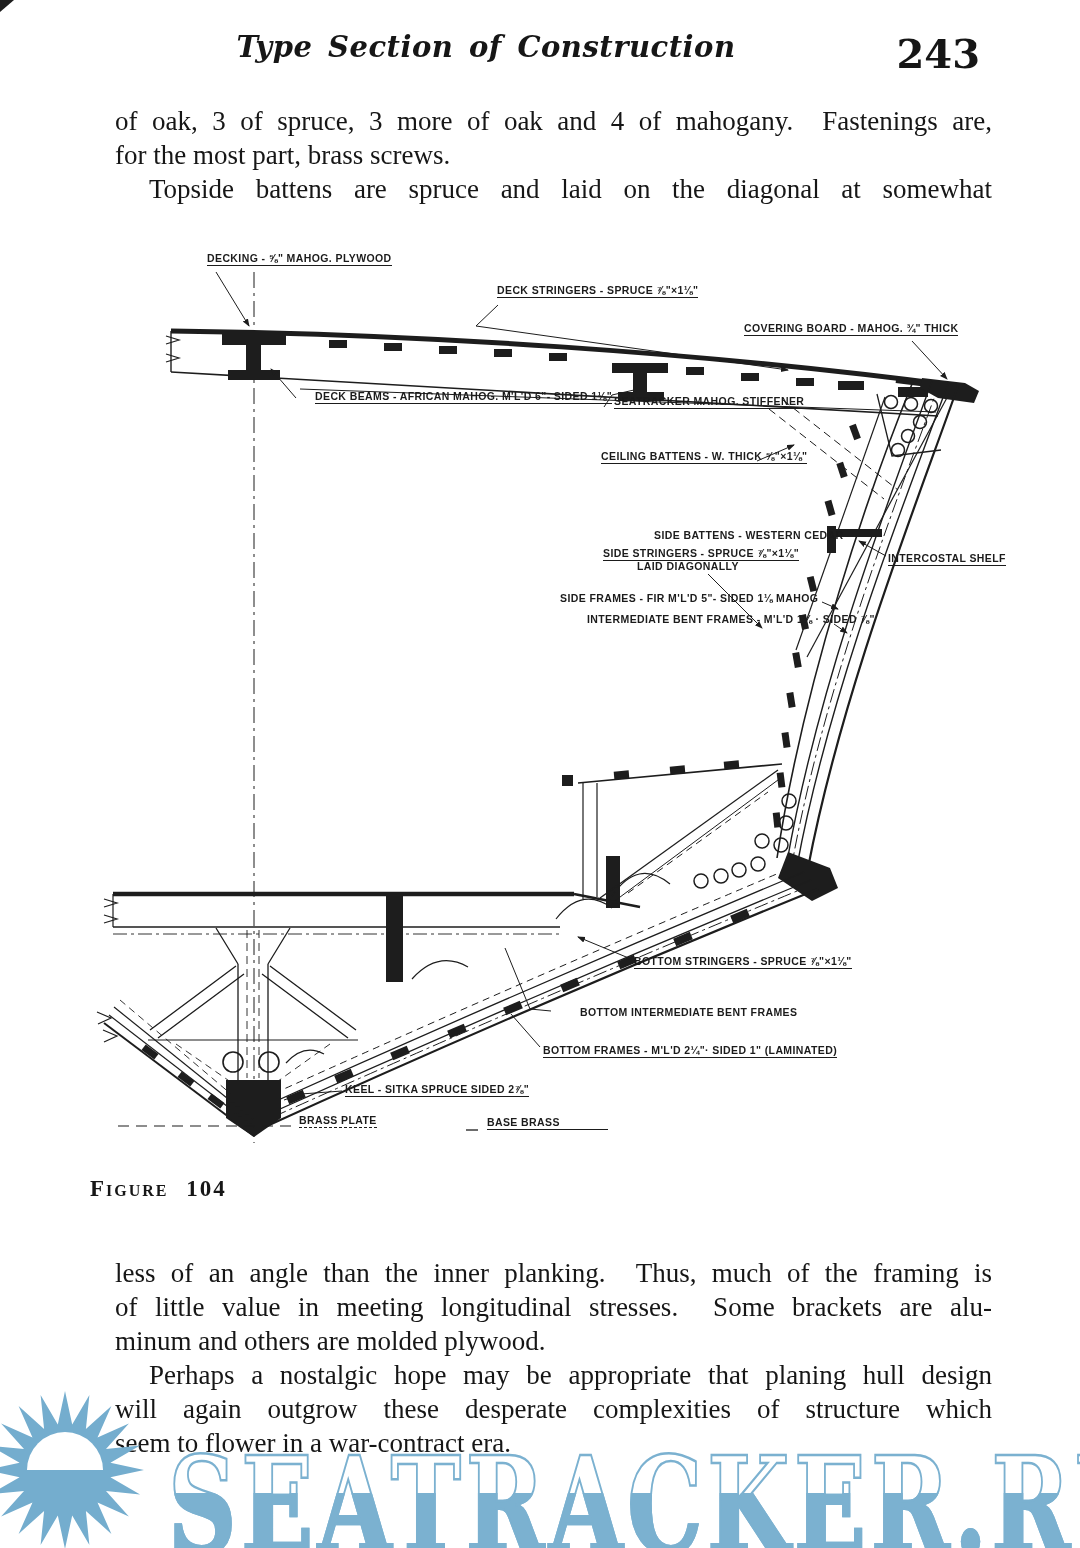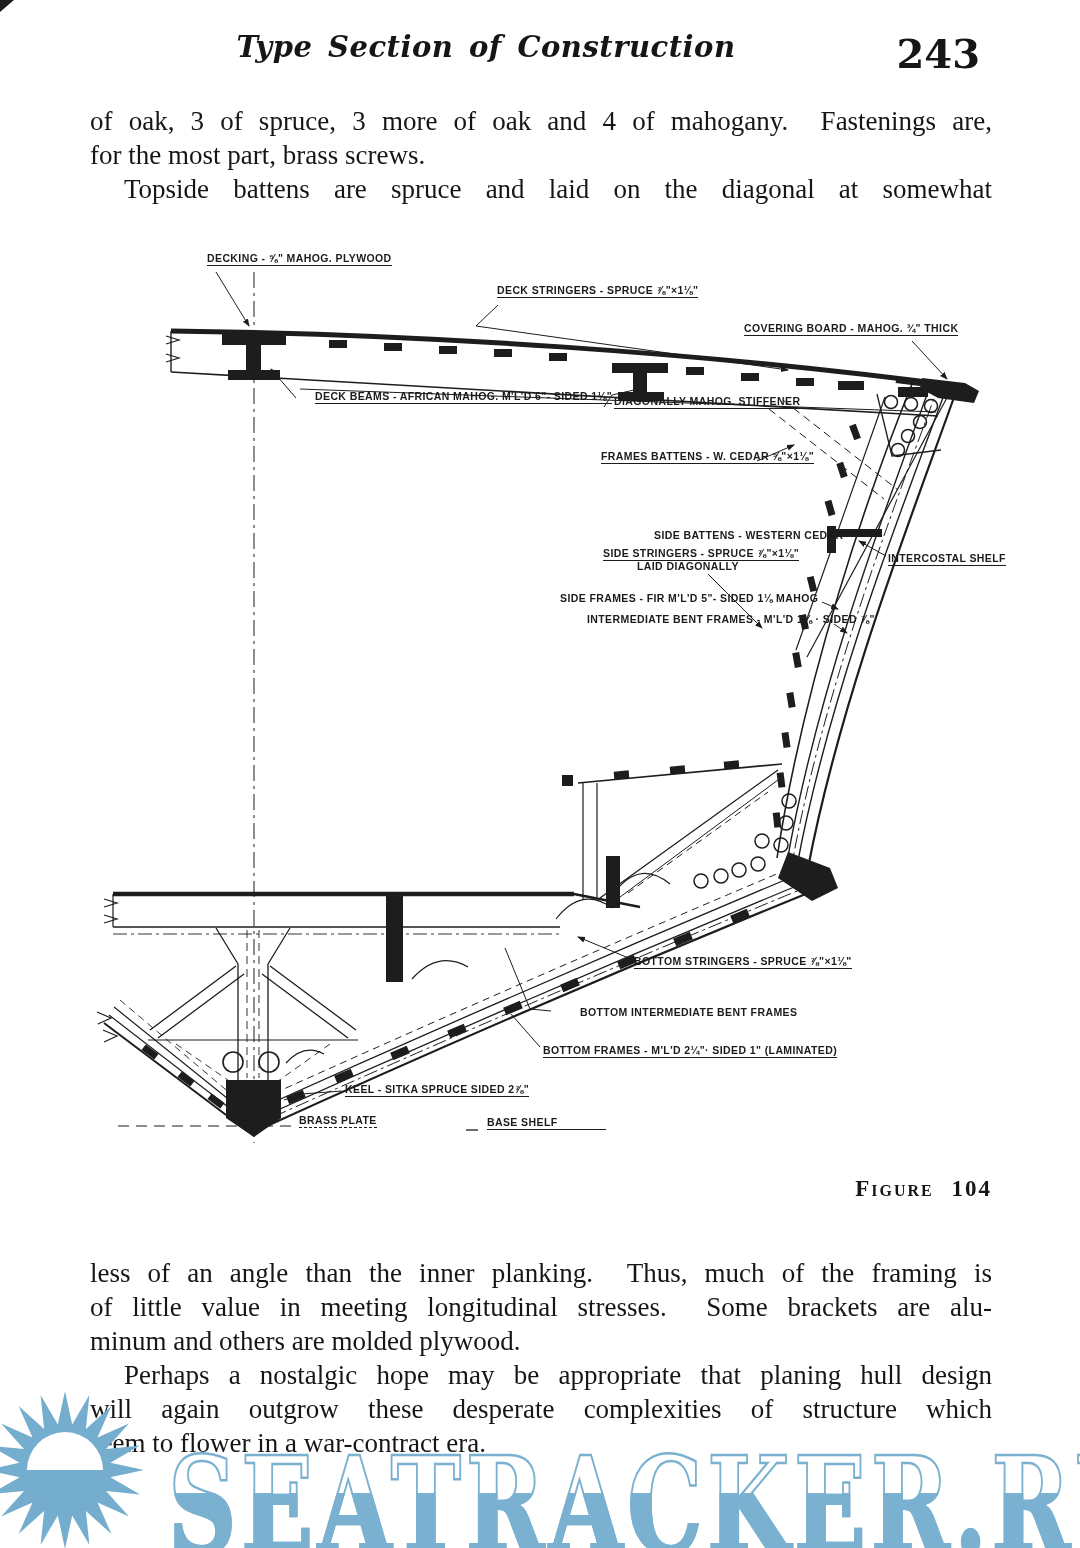--- a/index.html
+++ b/index.html
@@ -4,26 +4,26 @@
 <style>
   html,body{margin:0;padding:0;background:#e8e8e8;}
   #page{position:relative;width:1080px;height:1548px;background:#ffffff;overflow:hidden;
         font-family:"Liberation Serif",serif;color:#161616;}
   
   .pagehead{position:absolute;top:30px;left:90px;width:902px;height:40px;}
   .head-title{position:absolute;left:0;right:110px;text-align:center;font-family:"DejaVu Serif",serif;
               font-style:italic;font-weight:600;font-size:29px;letter-spacing:.5px;word-spacing:5px;}
   .head-num{position:absolute;right:12px;top:0;font-size:40px;font-weight:600;font-family:"DejaVu Serif",serif;}
   .textblock{position:absolute;left:90px;width:902px;font-size:27px;line-height:34px;}
-  .jline{white-space:pre-wrap;text-align:justify;text-align-last:justify;}
+  .jline{white-space:pre-wrap;text-align:justify;text-align-last:justify;margin-left:25px;}
   .jline.last{text-align-last:left;}
   .jline.indent{text-indent:34px;}
   #block-top{top:104px;}
   #block-bottom{top:1256px;}
-  .fig-caption{position:absolute;top:1176px;left:90px;width:902px;text-align:right;
+  .fig-caption{position:absolute;top:1176px;left:90px;width:902px;text-align:left;
                font-family:"Liberation Serif",serif;font-variant:small-caps;font-weight:600;
                font-size:23px;letter-spacing:2px;word-spacing:10px;}
   
   #diagram-svg{position:absolute;left:0;top:0;width:1080px;height:1548px;}
   svg .ln{stroke:#1d1d1d;fill:none;}
   svg .f{fill:#1d1d1d;stroke:none;}
   .dlabel{position:absolute;font-family:"Liberation Sans",sans-serif;font-weight:bold;font-size:10.5px;
           letter-spacing:.4px;color:#1b1b1b;white-space:nowrap;}
   .dlabel.u{border-bottom:1.4px solid #1b1b1b;padding-bottom:1px;}
   .dlabel.dashu{border-bottom:1.6px dashed #1b1b1b;padding-bottom:1px;}
@@ -213,34 +213,34 @@
     <path class="ln" d="M540,1047 L511,1014" stroke-width="1"></path>
     <path class="ln" d="M342,1091 L301,1094 L284,1100" stroke-width="1"></path>
     <path class="ln" d="M118,1126 L292,1126" stroke-width="1.1" stroke-dasharray="11 7"></path>
     <path class="ln" d="M466,1130 L478,1130" stroke-width="1.3"></path>
   </svg>
 
   <div class="dlabel u" style="left:207px;top:252px;">DECKING - ⅝" MAHOG. PLYWOOD</div>
   <div class="dlabel u" style="left:497px;top:284px;">DECK STRINGERS - SPRUCE ⅞"×1⅛"</div>
   <div class="dlabel u" style="left:744px;top:322px;">COVERING BOARD - MAHOG. ¾" THICK</div>
   <div class="dlabel u" style="left:315px;top:390px;">DECK BEAMS - AFRICAN MAHOG. M'L'D 6"- SIDED 1⅛"</div>
-  <div class="dlabel u" style="left:614px;top:395px;">DIAGONALLY MAHOG. STIFFENER</div>
-  <div class="dlabel u" style="left:601px;top:450px;">FRAMES BATTENS - W. CEDAR ⅝"×1⅛"</div>
+  <div class="dlabel u" style="left:614px;top:395px;">SEATRACKER MAHOG. STIFFENER</div>
+  <div class="dlabel u" style="left:601px;top:450px;">CEILING BATTENS - W. THICK ⅝"×1⅛"</div>
   <div class="dlabel" style="left:654px;top:529px;">SIDE BATTENS - WESTERN CEDAR</div>
   <div class="dlabel u" style="left:603px;top:547px;">SIDE STRINGERS - SPRUCE ⅞"×1⅛"</div>
   <div class="dlabel" style="left:637px;top:560px;">LAID DIAGONALLY</div>
   <div class="dlabel" style="left:560px;top:592px;">SIDE FRAMES - FIR M'L'D 5"- SIDED 1⅛ MAHOG</div>
   <div class="dlabel" style="left:556px;top:613px;padding-left:31px;">INTERMEDIATE BENT FRAMES - M'L'D 1⅛ · SIDED ⅞"</div>
   <div class="dlabel u" style="left:888px;top:552px;text-align:center;">INTERCOSTAL SHELF</div>
   <div class="dlabel u" style="left:634px;top:955px;">BOTTOM STRINGERS - SPRUCE ⅞"×1⅛"</div>
   <div class="dlabel" style="left:553px;top:1006px;padding-left:27px;">BOTTOM INTERMEDIATE BENT FRAMES</div>
   <div class="dlabel u" style="left:543px;top:1044px;">BOTTOM FRAMES - M'L'D 2¼"· SIDED 1" (LAMINATED)</div>
   <div class="dlabel u" style="left:345px;top:1083px;">KEEL - SITKA SPRUCE SIDED 2⅞"</div>
   <div class="dlabel dashu" style="left:299px;top:1114px;">BRASS PLATE</div>
-  <div class="dlabel u ext" style="left:487px;top:1116px;">BASE SHELF</div>
+  <div class="dlabel u ext" style="left:487px;top:1116px;">BASE BRASS</div>
 
   <div class="fig-caption">Figure 104</div>
 
   <div class="textblock" id="block-bottom">
     <div class="jline">less of an angle than the inner planking.  Thus, much of the framing is</div>
     <div class="jline">of little value in meeting longitudinal stresses.  Some brackets are alu-</div>
     <div class="jline last">minum and others are molded plywood.</div>
     <div class="jline indent">Perhaps a nostalgic hope may be appropriate that planing hull design</div>
     <div class="jline">will again outgrow these desperate complexities of structure which</div>
     <div class="jline last">seem to flower in a war-contract era.</div>

